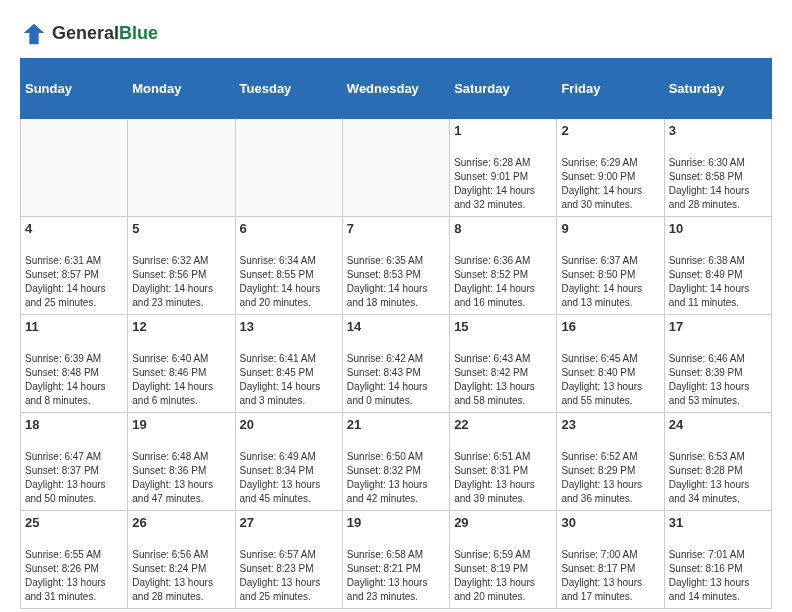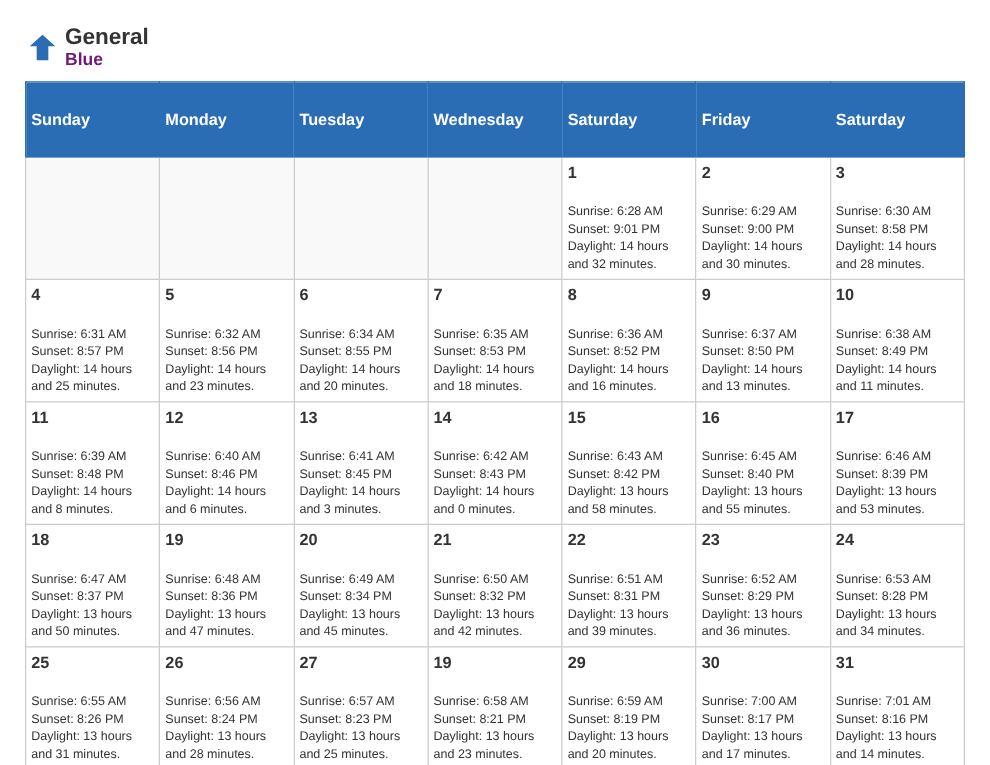--- a/index.html
+++ b/index.html
@@ -16,32 +16,32 @@
       align-items: flex-start;
       margin-bottom: 10px;
     }
     .logo {
       display: flex;
       align-items: center;
       gap: 4px;
     }
     .logo-text {
       display: flex;
-      flex-direction: column;
+      flex-direction: row;
       line-height: 1.1;
     }
     .logo-general {
       font-size: 18px;
       font-weight: bold;
       color: #333;
     }
     .logo-blue {
-      font-size: 14px;
-      font-weight: bold;
-      color: #701a75;
+      font-size: 18px;
+      font-weight: bold;
+      color: #15803d;
     }
     .logo-icon {
       width: 28px;
       height: 28px;
     }
     .title-block {
       text-align: right;
     }
     .month-year {
       font-size: 36px;

